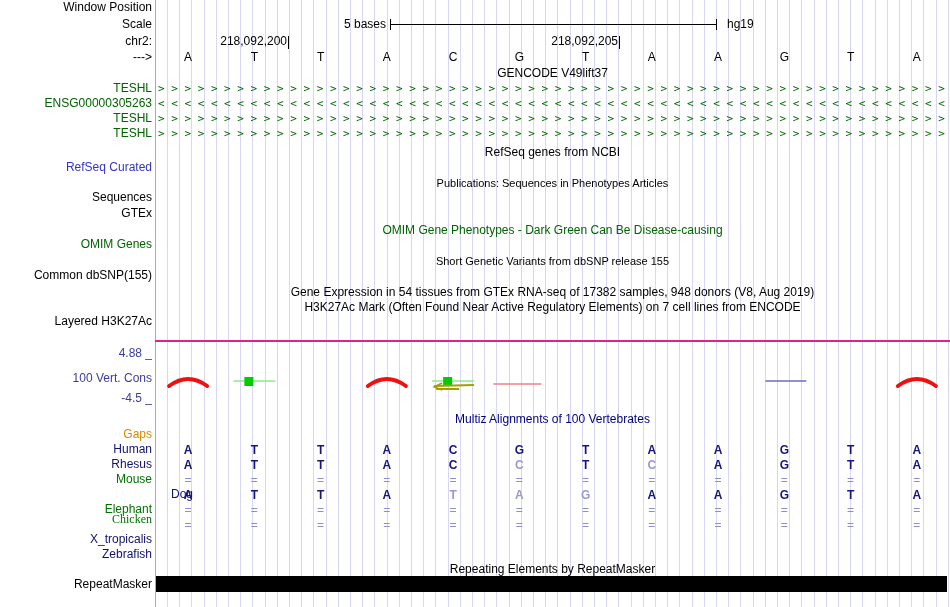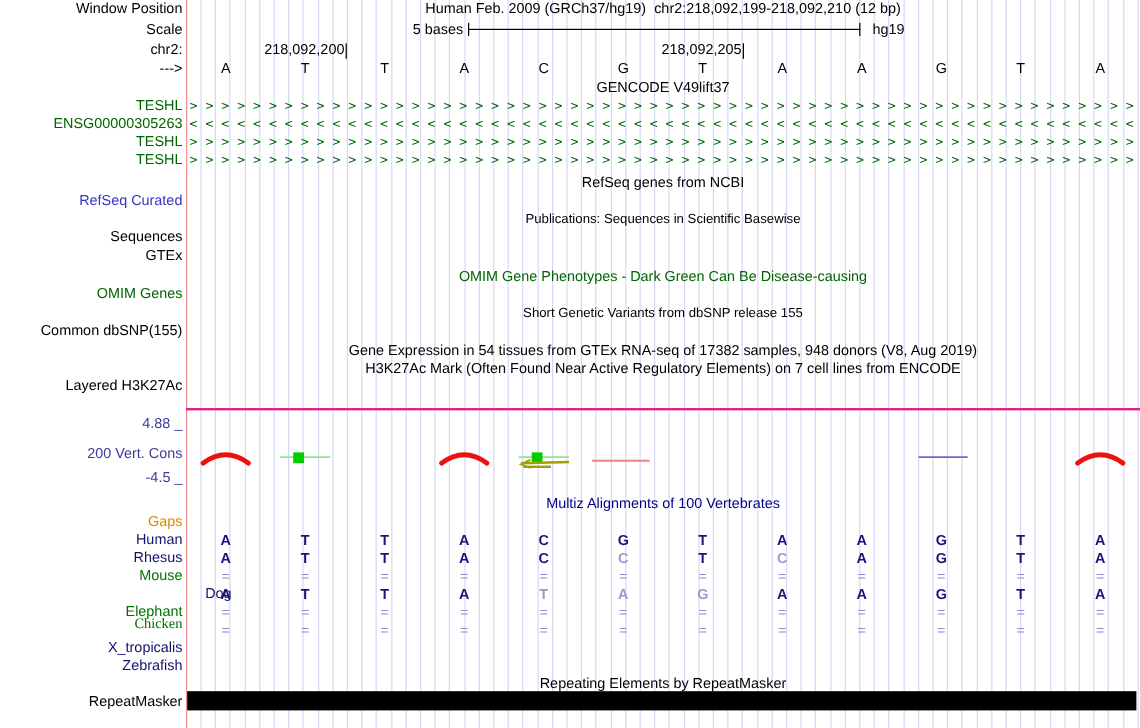--- a/index.html
+++ b/index.html
@@ -96,23 +96,20 @@
       <div class="grid-line" style="left: 886.8px;"></div>
       <div class="grid-line" style="left: 899px;"></div>
       <div class="grid-line" style="left: 911.2px;"></div>
       <div class="grid-line" style="left: 923.4px;"></div>
       <div class="grid-line" style="left: 935.6px;"></div>
       <div class="grid-line" style="left: 947.8px;"></div>
     </div>
   <div id="track-border"></div>
 
   <div class="lbl black" style="top:1px">Window Position</div>
-  <div class="ctr black" style="top:1px">
-    <span>Human Feb. 2009 (GRCh37/hg19)</span>&nbsp;&nbsp;<span>chr2:218,092,199-218,092,210 (12 bp)</span>
-  </div>
 
   <div class="lbl black" style="top:18px">Scale</div>
   <div class="num black" style="top:18px;left:300px;width:86px">5 bases</div>
   <div id="scale-line" style="left:390px;top:24px;width:327px"></div>
   <div class="tickv" style="left:390px;top:19px;height:11px"></div>
   <div class="tickv" style="left:716px;top:19px;height:11px"></div>
   <div class="abs black" style="left:727px;top:18px;line-height:13px">hg19</div>
 
   <div class="lbl black" style="top:35px">chr2:</div>
   <div class="num black" style="top:35px;left:170px;width:117px">218,092,200</div>
@@ -144,38 +141,38 @@
       <div class="arrows" style="top: 97px;">&lt;&lt;&lt;&lt;&lt;&lt;&lt;&lt;&lt;&lt;&lt;&lt;&lt;&lt;&lt;&lt;&lt;&lt;&lt;&lt;&lt;&lt;&lt;&lt;&lt;&lt;&lt;&lt;&lt;&lt;&lt;&lt;&lt;&lt;&lt;&lt;&lt;&lt;&lt;&lt;&lt;&lt;&lt;&lt;&lt;&lt;&lt;&lt;&lt;&lt;&lt;&lt;&lt;&lt;&lt;&lt;&lt;&lt;&lt;&lt;&lt;&lt;&lt;&lt;&lt;&lt;&lt;&lt;&lt;&lt;</div>
       <div class="lbl green" style="top: 112px;">TESHL</div>
       <div class="arrows" style="top: 112px;">&gt;&gt;&gt;&gt;&gt;&gt;&gt;&gt;&gt;&gt;&gt;&gt;&gt;&gt;&gt;&gt;&gt;&gt;&gt;&gt;&gt;&gt;&gt;&gt;&gt;&gt;&gt;&gt;&gt;&gt;&gt;&gt;&gt;&gt;&gt;&gt;&gt;&gt;&gt;&gt;&gt;&gt;&gt;&gt;&gt;&gt;&gt;&gt;&gt;&gt;&gt;&gt;&gt;&gt;&gt;&gt;&gt;&gt;&gt;&gt;&gt;&gt;&gt;&gt;&gt;&gt;&gt;&gt;&gt;&gt;</div>
       <div class="lbl green" style="top: 127px;">TESHL</div>
       <div class="arrows" style="top: 127px;">&gt;&gt;&gt;&gt;&gt;&gt;&gt;&gt;&gt;&gt;&gt;&gt;&gt;&gt;&gt;&gt;&gt;&gt;&gt;&gt;&gt;&gt;&gt;&gt;&gt;&gt;&gt;&gt;&gt;&gt;&gt;&gt;&gt;&gt;&gt;&gt;&gt;&gt;&gt;&gt;&gt;&gt;&gt;&gt;&gt;&gt;&gt;&gt;&gt;&gt;&gt;&gt;&gt;&gt;&gt;&gt;&gt;&gt;&gt;&gt;&gt;&gt;&gt;&gt;&gt;&gt;&gt;&gt;&gt;&gt;</div>
     </div>
 
   <div class="ctr black" style="top:146px">RefSeq genes from NCBI</div>
   <div class="lbl blue" style="top:161px">RefSeq Curated</div>
 
-  <div class="ctr black small" style="top:177px">Publications: Sequences in Scientific Basewise</div>
+  <div class="ctr black small" style="top:177px">Publications: Sequences in Phenotypes Articles</div>
   <div class="lbl black" style="top:191px">Sequences</div>
   <div class="lbl black" style="top:207px">GTEx</div>
 
   <div class="ctr green" style="top:224px">OMIM Gene Phenotypes - Dark Green Can Be Disease-causing</div>
   <div class="lbl green" style="top:238px">OMIM Genes</div>
 
   <div class="ctr black small" style="top:255px">Short Genetic Variants from dbSNP release 155</div>
   <div class="lbl black" style="top:269px">Common dbSNP(155)</div>
 
   <div class="ctr black" style="top:286px">Gene Expression in 54 tissues from GTEx RNA-seq of 17382 samples, 948 donors (V8, Aug 2019)</div>
   <div class="ctr black" style="top:301px">H3K27Ac Mark (Often Found Near Active Regulatory Elements) on 7 cell lines from ENCODE</div>
   <div class="lbl black" style="top:315px">Layered H3K27Ac</div>
 
   <div id="pink-rule" style="top:340px"></div>
 
   <div class="lbl slate" style="top:347px">4.88 _</div>
-  <div class="lbl slate" style="top:372px">200 Vert. Cons</div>
+  <div class="lbl slate" style="top:372px">100 Vert. Cons</div>
   <div class="lbl slate" style="top:392px">-4.5 _</div>
   <svg id="cons-svg" width="950" height="607">
       <path d="M 169.125 386 Q 188.125 372 207.125 386" stroke="#ee1111" stroke-width="4" fill="none" stroke-linecap="round"></path>
       <line x1="233.375" y1="381" x2="275.375" y2="381" stroke="#8ee88e" stroke-width="1.5"></line>
       <rect x="244.375" y="377" width="9" height="9" fill="#00cc00"></rect>
       <path d="M 367.875 386 Q 386.875 372 405.875 386" stroke="#ee1111" stroke-width="4" fill="none" stroke-linecap="round"></path>
       <line x1="432.125" y1="381" x2="474.125" y2="381" stroke="#8ee88e" stroke-width="1.5"></line>
       <rect x="443.125" y="377" width="9" height="9" fill="#00cc00"></rect>
       <line x1="434.125" y1="386" x2="474.125" y2="385" stroke="#a0a000" stroke-width="2"></line>
       <line x1="436.125" y1="389" x2="459.125" y2="389" stroke="#a0a000" stroke-width="2"></line>

